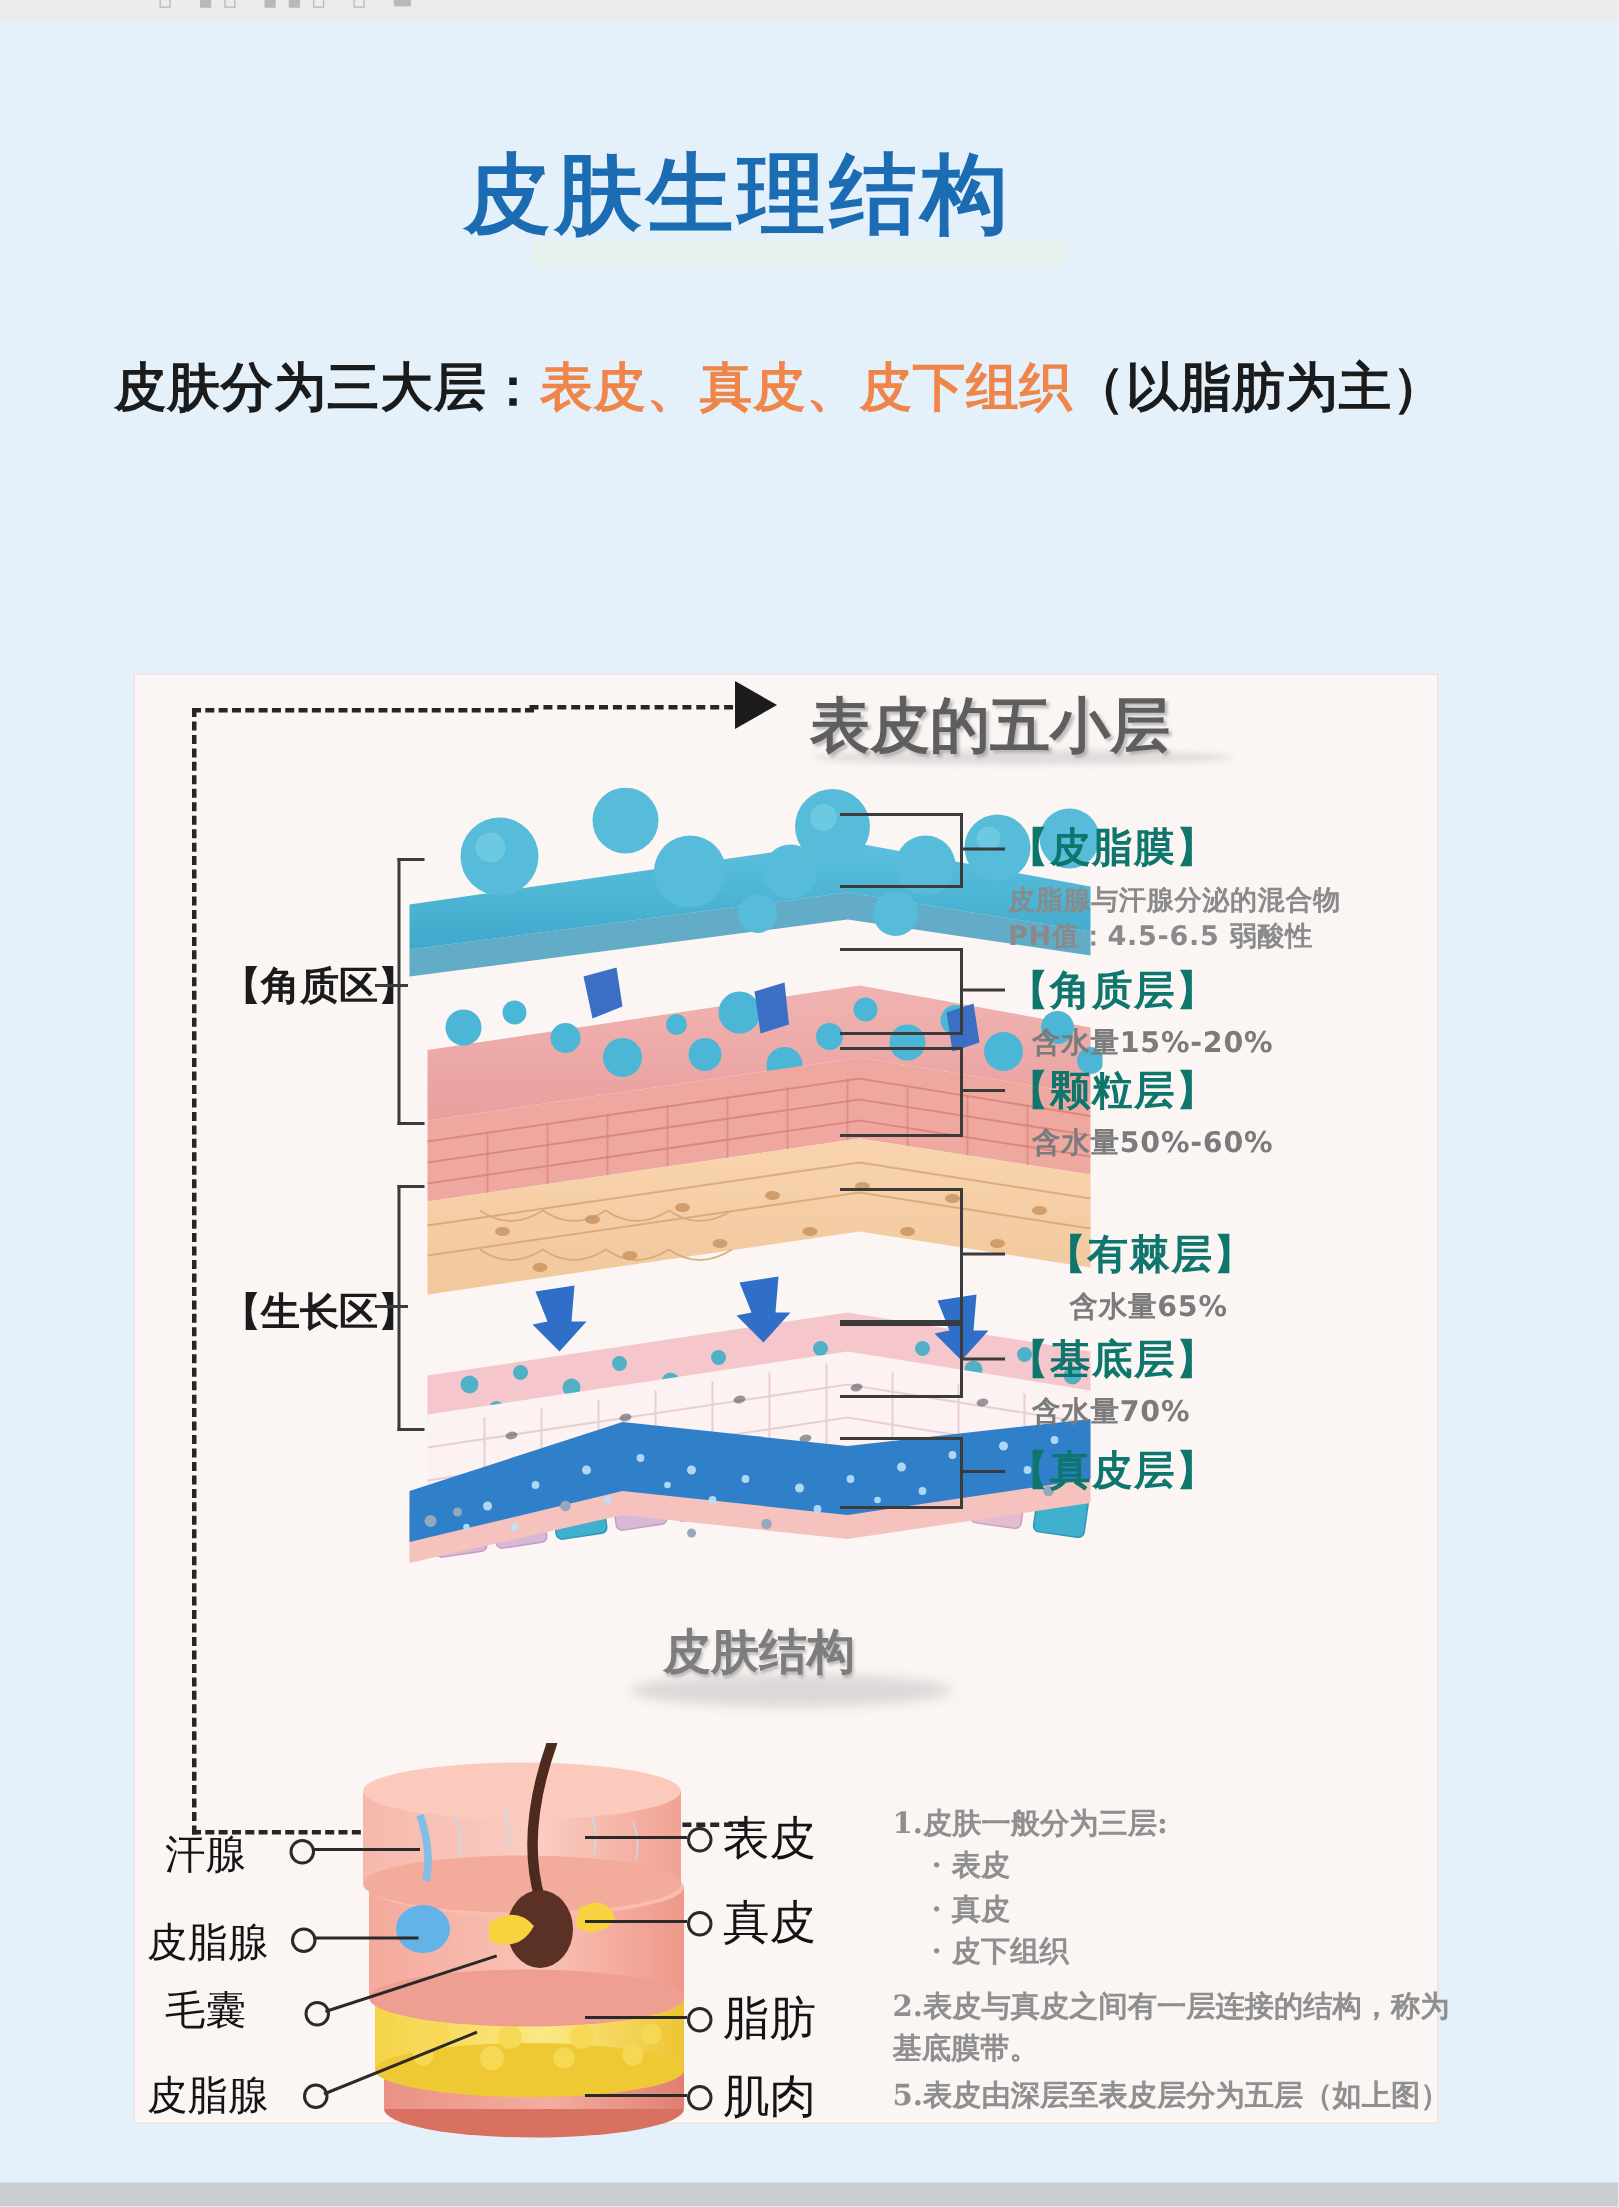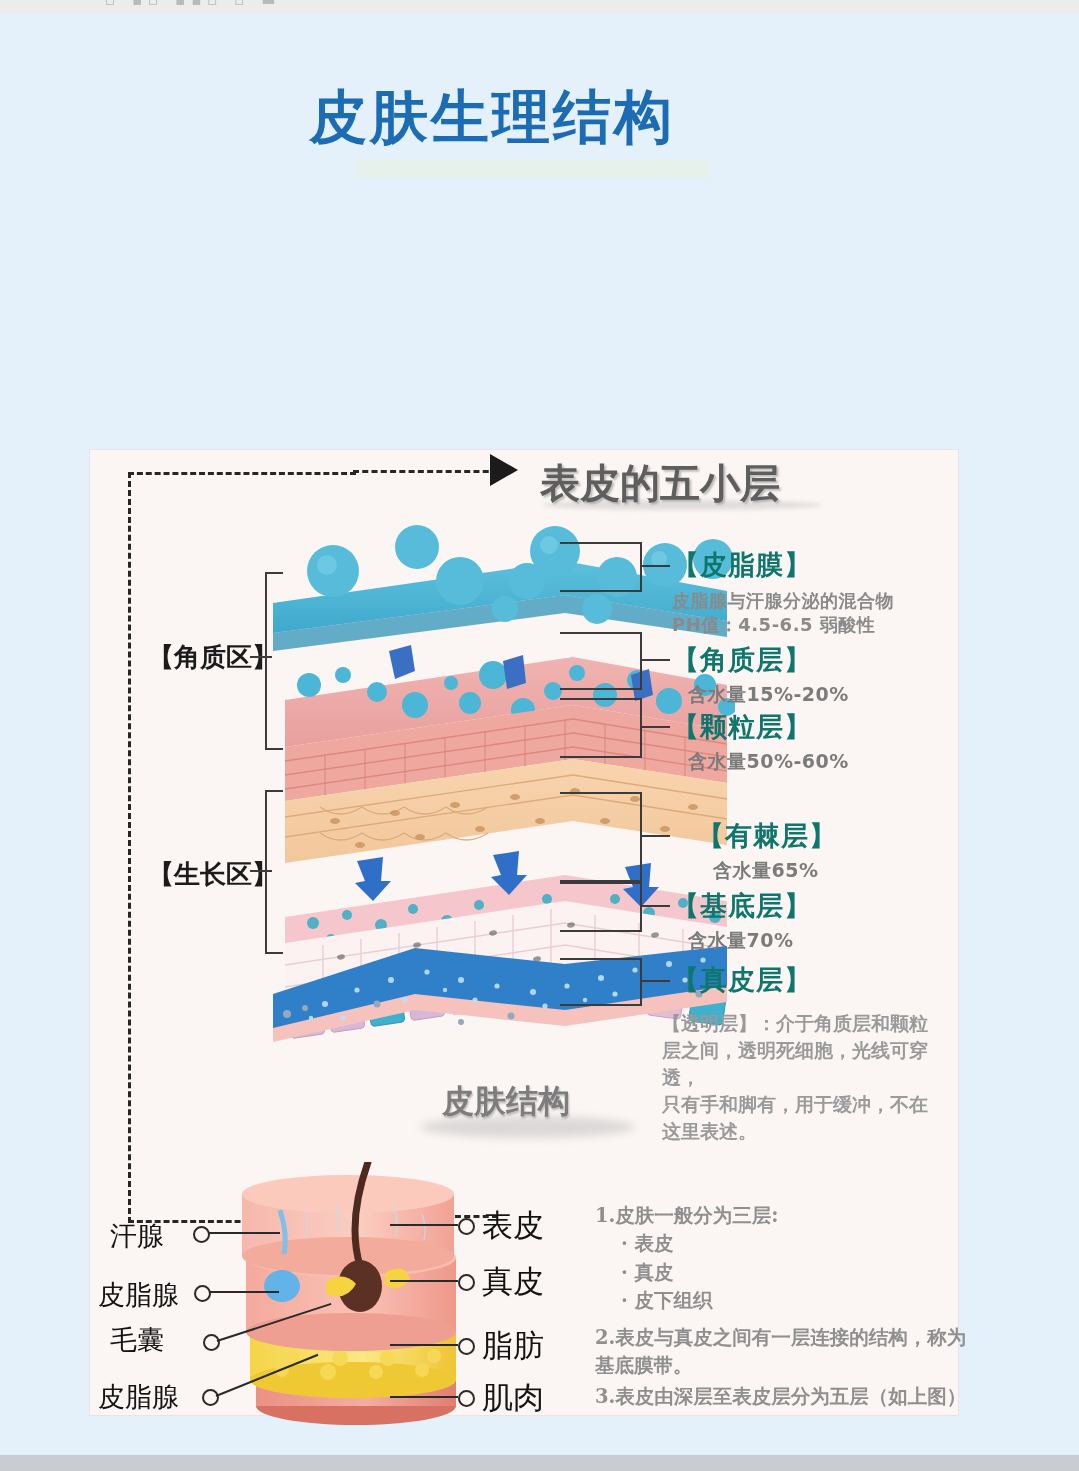--- a/index.html
+++ b/index.html
@@ -19,21 +19,21 @@
     font-size:15px;color:#b9b9bd;letter-spacing:6px;
     white-space:nowrap;
   }
   .bottomstrip{
     position:absolute;left:0;bottom:0;width:1079px;height:16px;
     background:#c9ccd1;
   }
 
   
   .title{
-    position:absolute;left:0;top:88px;width:984px;text-align:center;
+    position:absolute;left:0;top:100px;width:984px;text-align:center;
     font-size:58px;font-weight:bold;color:#1c6cb3;
     letter-spacing:3px;line-height:1;
   }
   .title-hl{
     position:absolute;left:355px;top:160px;width:355px;height:18px;
     background:#e5f1e6;opacity:.85;
   }
 
   
   .intro{
@@ -147,20 +147,23 @@
 
 <div class="topstrip">
   <div class="ghost">▫ ▪▫ ▪▪▫ ▫ ▬</div>
 </div>
 <div class="bottomstrip"></div>
 
 <div class="title-hl"></div>
 <div class="title">皮肤生理结构</div>
 
 <div class="intro">
+  <div>
+    <span>皮肤分为三大层：</span><span class="hi">表皮、真皮、皮下组织</span><span>（以脂肪为主）</span>
+  </div>
 </div>
 
 <div class="card">
 
   <div class="dashbox"></div>
   <div class="dash-top-ext"></div>
   <div class="arrowhead"></div>
   <div class="dash-bottom-ext"></div>
 
   <div class="hdr-5-shadow"></div>
@@ -419,27 +422,20 @@
     <span class="nm">【基底层】</span>
     <span class="sub">含水量70%</span>
   </div>
 
   <div class="brk" style="left:470px;top:508px;width:80px;height:44px;border-left:none;"></div>
   <div class="lead" style="left:550px;top:530px;width:30px;"></div>
   <div class="rlabel" style="left:582px;top:512px;">
     <span class="nm">【真皮层】</span>
   </div>
 
-  <div class="notebox">
-    <span>【透明层】：介于角质层和颗粒</span><br>
-    <span>层之间，透明死细胞，光线可穿</span><br>
-    <span>透，</span><br>
-    <span>只有手和脚有，用于缓冲，不在</span><br>
-    <span>这里表述。</span>
-  </div>
 
   <div class="struct-cap-shadow"></div>
   <div class="struct-cap">皮肤结构</div>
 
   <svg width="290" height="265" viewBox="0 0 290 265" style="position:absolute;left:118px;top:712px;">
     <defs>
       <linearGradient id="sk1" x1="0" y1="0" x2="1" y2="0">
         <stop offset="0%" stop-color="#f6b8ac"></stop>
           <stop offset="55%" stop-color="#fbcdc2"></stop>
           <stop offset="100%" stop-color="#f1a294"></stop>
@@ -539,16 +535,16 @@
   <div class="dot" style="left:368px;top:940px;"></div>
   <div class="bl" style="left:392px;top:927px;font-size:31px;">肌肉</div>
 
   <div class="facts">
     <span>1.皮肤一般分为三层:</span>
     <span class="ind">·  表皮</span>
     <span class="ind">·  真皮</span>
     <span class="ind">·  皮下组织</span>
     <span class="blk">2.表皮与真皮之间有一层连接的结构，称为</span>
     <span>基底膜带。</span>
-    <span class="blk" style="margin-top:2px;">3.表皮由深层至表皮层分为五层（如上图）</span>
+    <span class="blk" style="margin-top:2px;">5.表皮由深层至表皮层分为五层（如上图）</span>
   </div>
 
 </div>
 
 </body></html>

